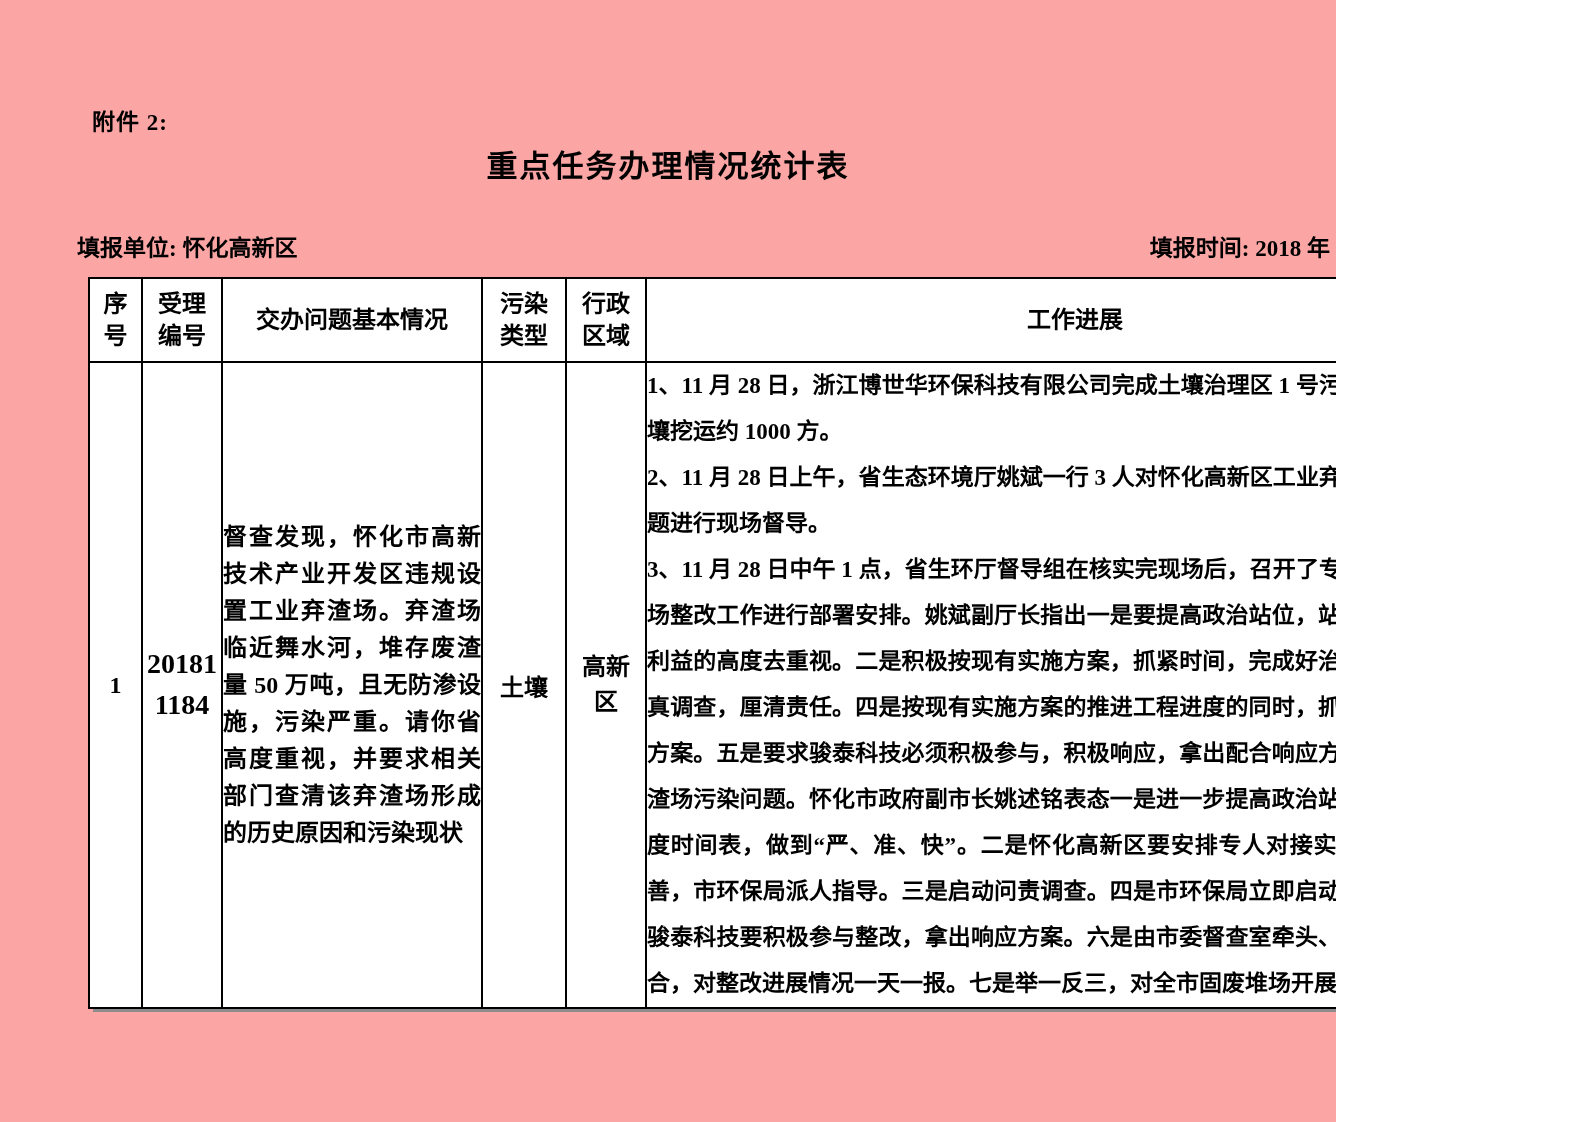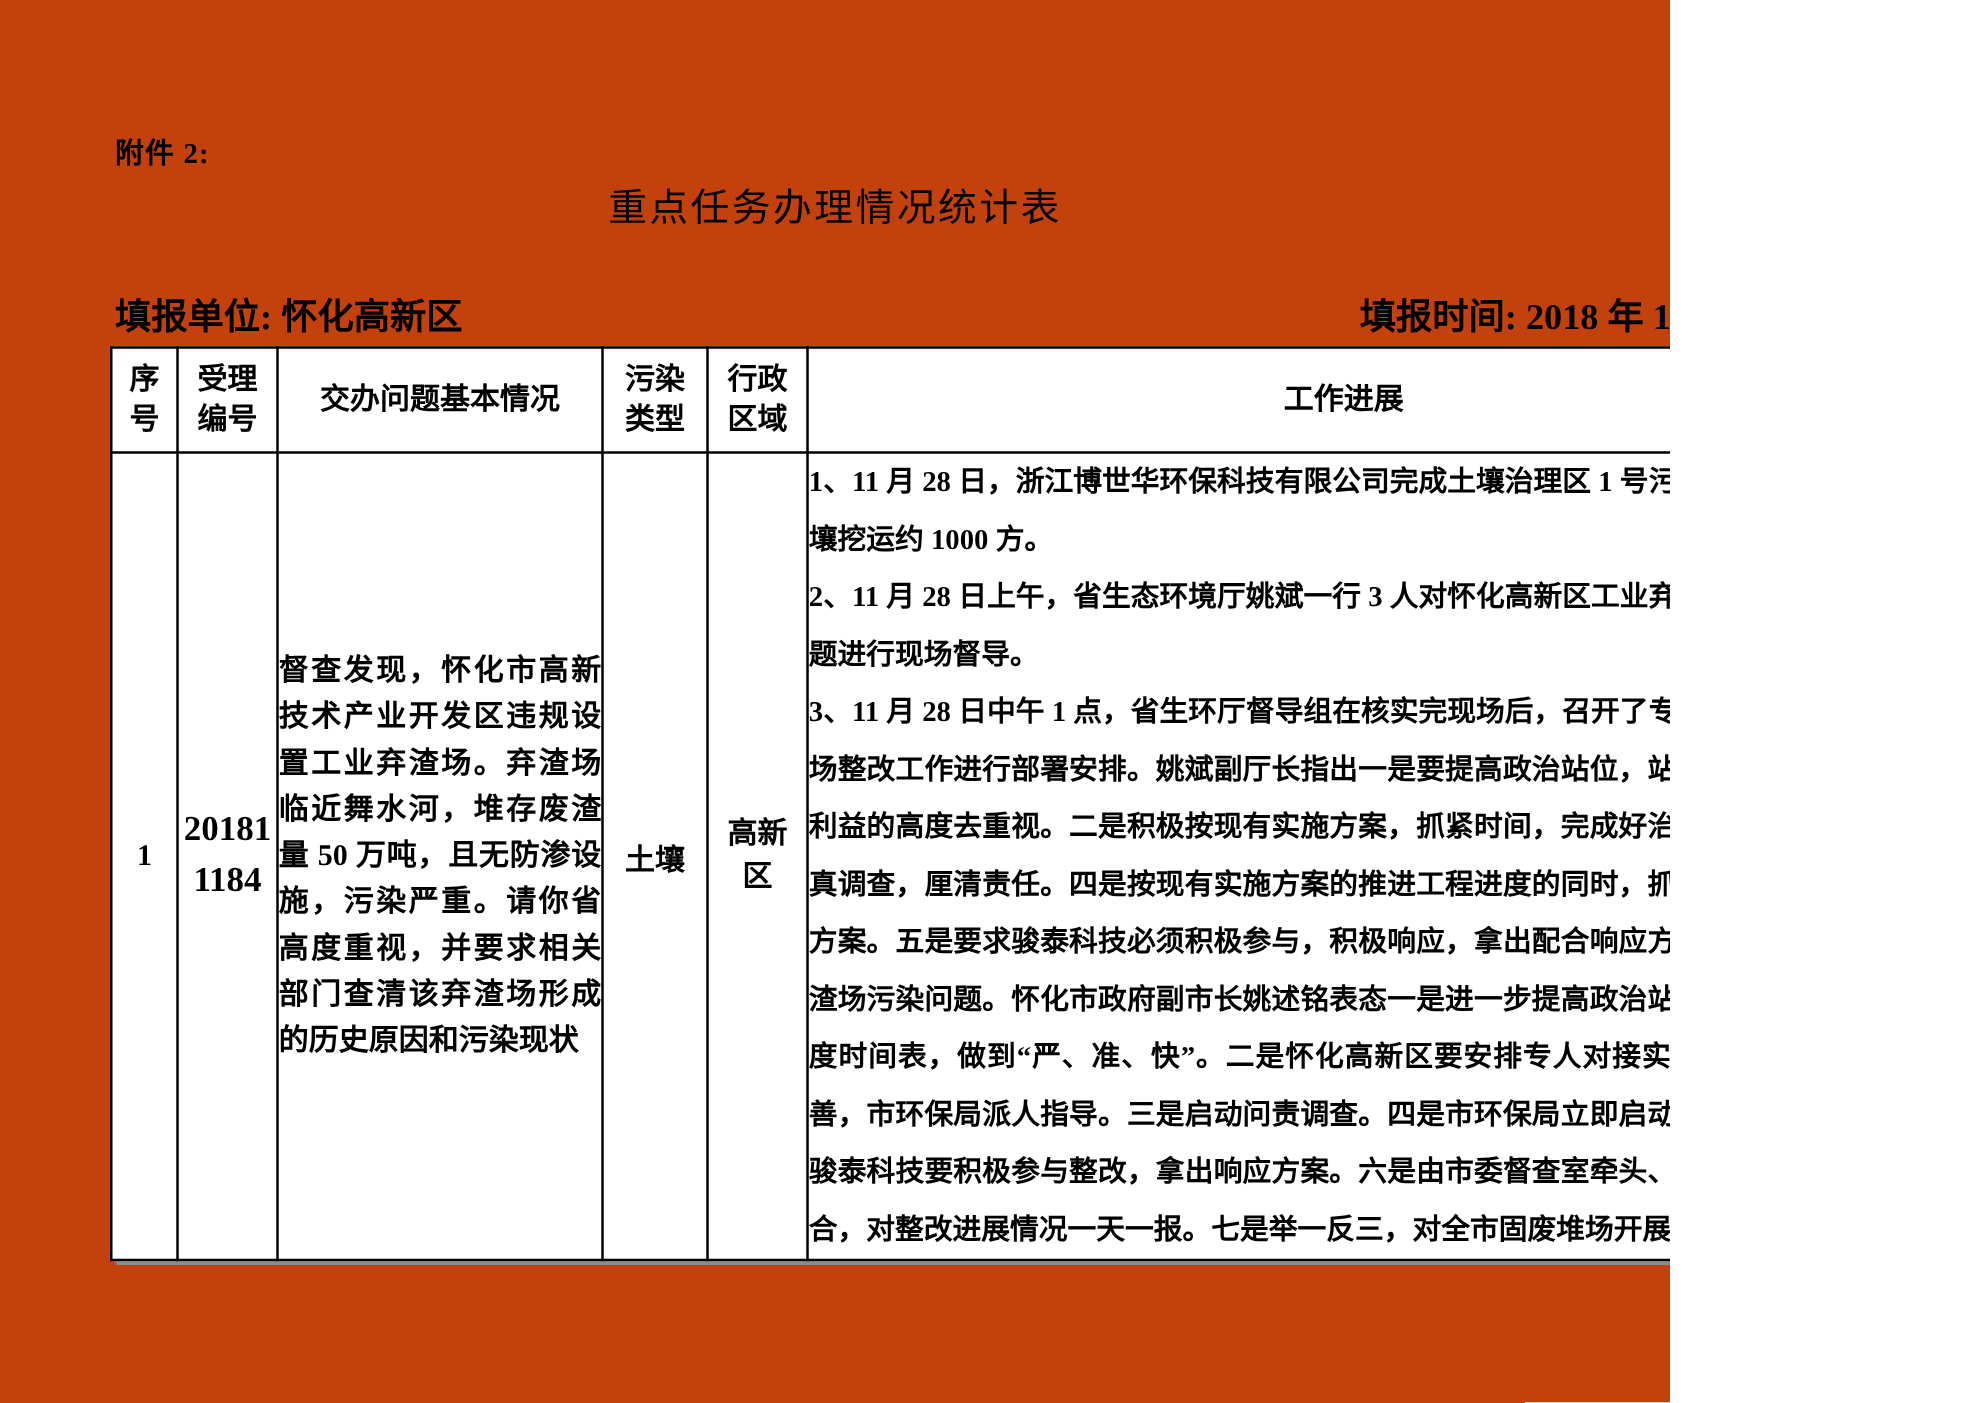--- a/index.html
+++ b/index.html
@@ -4,52 +4,52 @@
 <style>
   html, body {
     margin: 0;
     padding: 0;
     background: #ffffff;
   }
   .page {
     position: relative;
     width: 1336px;
     height: 1122px;
-    background: #c2410c;
+    background: #fca5a5;
     color: #000000;
     font-family: "Liberation Serif", "DejaVu Serif", serif;
     overflow: hidden;
   }
   .attachment {
     position: absolute;
     left: 92px;
     top: 103px;
     font-size: 23px;
     font-weight: bold;
     letter-spacing: 1px;
   }
   .title {
     position: absolute;
     top: 141px;
     left: 0;
     width: 100%;
     margin: 0;
     text-align: center;
     font-size: 31px;
-    font-weight: normal;
+    font-weight: bold;
     letter-spacing: 2px;
   }
   .meta {
     position: absolute;
     top: 229px;
-    left: 92px;
+    left: 77px;
     width: 1368px;
     display: flex;
     justify-content: space-between;
-    font-size: 29px;
+    font-size: 23px;
     font-weight: bold;
     text-align: right;
   }
   table.stats {
     position: absolute;
     left: 88px;
     top: 277px;
     width: 1415px;
     border-collapse: collapse;
     table-layout: fixed;

